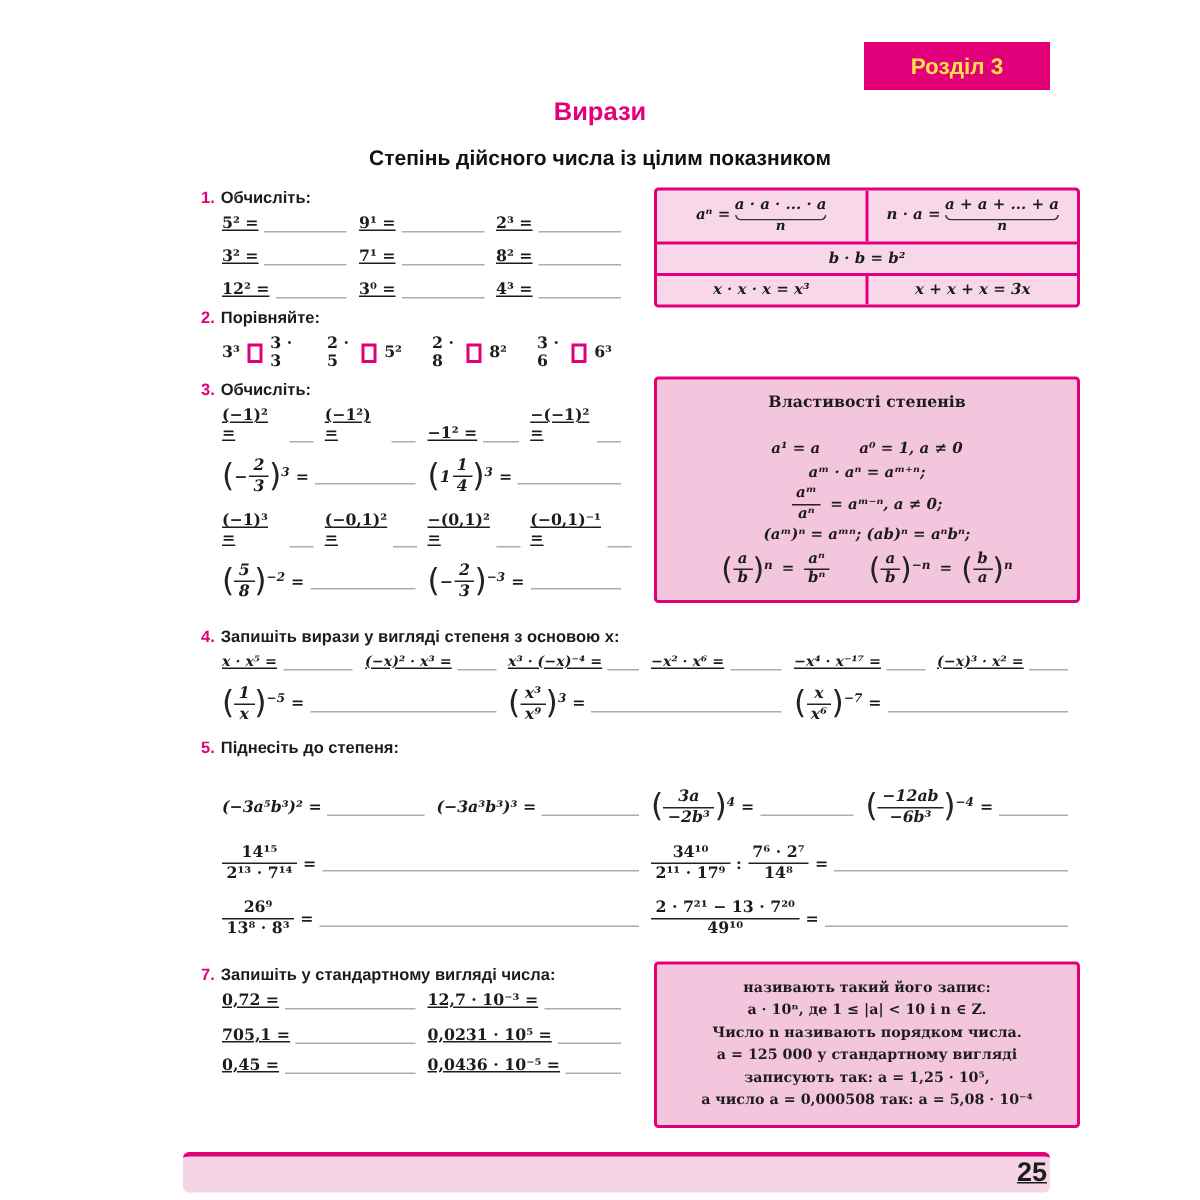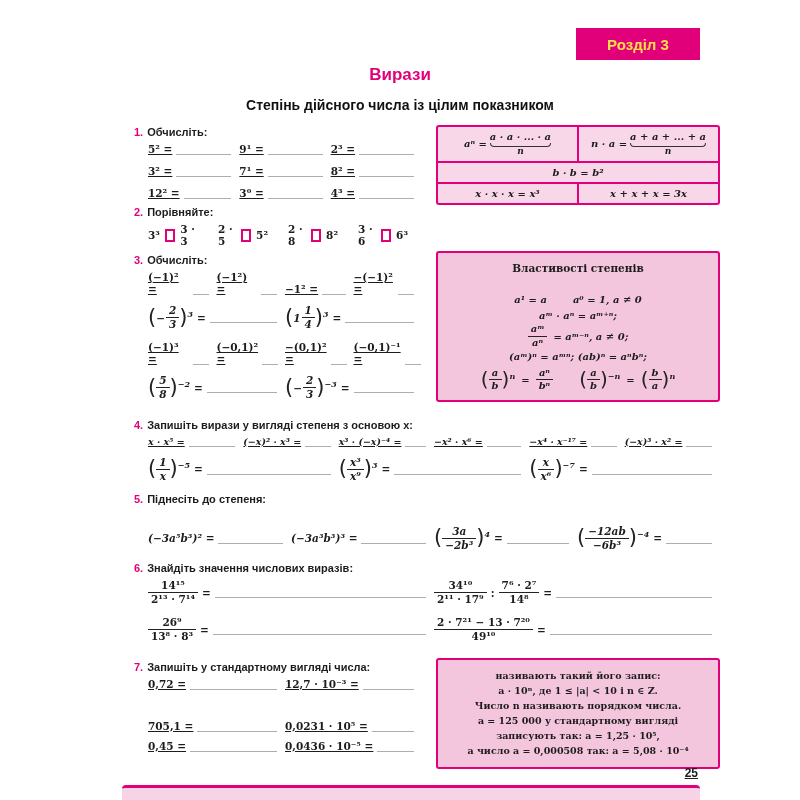--- a/index.html
+++ b/index.html
@@ -44,21 +44,21 @@
   .ub{display:inline-flex; flex-direction:column; align-items:center;}
   .ub .brace{align-self:stretch; height:4px; border:1px solid #333; border-top:none; border-radius:0 0 6px 6px; margin-top:1px;}
   .ub .un{font-size:9px; line-height:1.1;}
   .pbox{border:2px solid var(--mg); border-radius:3px; background:var(--pink2); text-align:center; padding:7px 4px;
     font-size:10px; font-weight:bold; font-style:italic; line-height:1.55; margin-top:4px;}
   .pbox .pb-title{font-style:normal; font-size:10.5px; margin-bottom:16px;}
   .pb-line{display:flex; justify-content:center; align-items:center; gap:6px;}
   .sbox{border:2px solid var(--mg); border-radius:3px; background:var(--pink2); text-align:center; padding:8px 6px;
     font-size:9.5px; font-weight:bold; line-height:1.6; margin-top:4px;}
   .bbox{margin:16px 20px 0 -26px; background:var(--pink3); border-top:3px solid var(--mg); border-radius:4px; padding:10px 16px 14px;}
-  .pagenum{position:absolute; right:102px; bottom:20px; font-family:"Liberation Sans", sans-serif; font-weight:bold; font-size:12px;text-decoration:underline;}
+  .pagenum{position:absolute; right:102px; bottom:8px; font-family:"Liberation Sans", sans-serif; font-weight:bold; font-size:18px;text-decoration:underline;}
   .opsym{font-weight:bold; margin:0 4px;}
   .sp14{display:inline-block; width:14px;}
 </style>
 </head>
 <body>
 
 <div class="page">
   <div class="chapter-tab">Розділ 3</div>
   <div class="title">Вирази</div>
   <div class="subtitle">Степінь дійсного числа із цілим показником</div>
@@ -442,21 +442,20 @@
               <span class="par">)</span>
               <sup class="ex">−4</sup>
             </span>
           <span class="m" style="margin-left:4px;">=</span>
             <span class="bl"></span>
         </div>
       </div>
     </div>
 
     <div>
-      <div class="ex-head"><span class="num">6.</span><span>Знайдіть значення числових виразів:</span></div>
       <div class="ex-body">
         <div class="frow" style="margin-top:0;">
           <div class="fitem">
             <span class="fr">
                 <span class="t">14¹⁵</span>
                 <span class="b">2¹³ · 7¹⁴</span>
               </span>
             <span class="m" style="margin-left:4px;">=</span>
               <span class="bl"></span>
           </div>
@@ -494,21 +493,21 @@
         </div>
       </div>
     </div>
 
 
     <div class="band">
       <div class="col-left">
         <div>
           <div class="ex-head"><span class="num">7.</span><span>Запишіть у стандартному вигляді числа:</span></div>
           <div class="ex-body">
-            <div class="row" style="margin-bottom:30px;text-align:right;">
+            <div class="row" style="margin-bottom:11px;text-align:right;">
               <div class="cell">
                   <span class="m">0,72 =</span>
                   <span class="bl"></span>
                 </div>
               <div class="cell">
                   <span class="m">12,7 · 10⁻³ =</span>
                   <span class="bl"></span>
                 </div>
             </div>
             <div class="row" style="margin-bottom:8px;">

